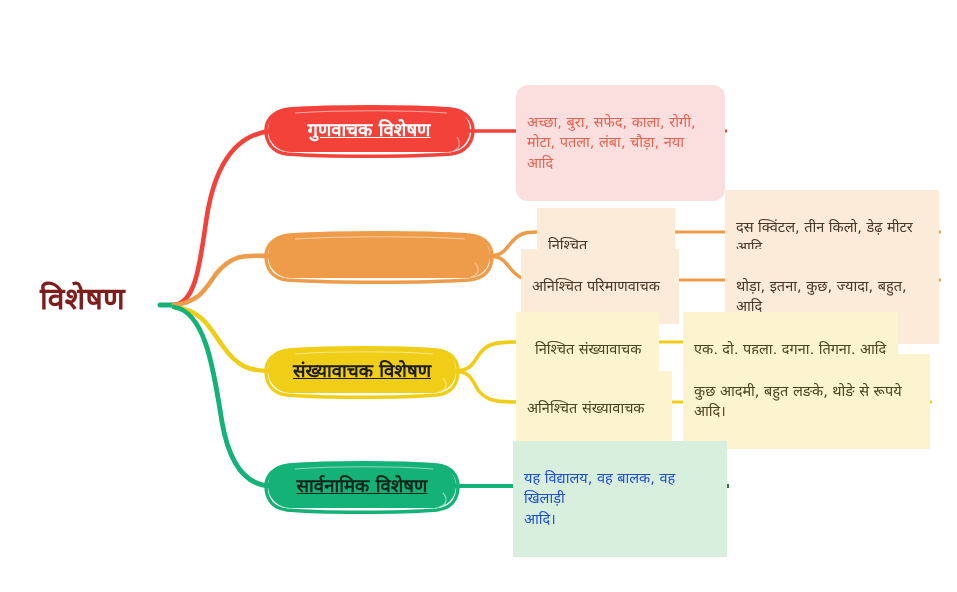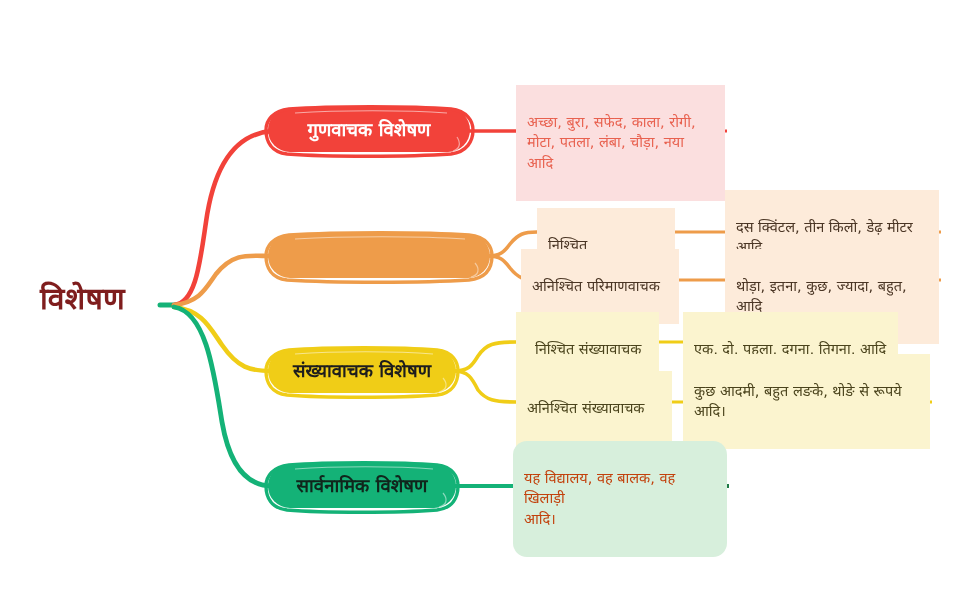--- a/index.html
+++ b/index.html
@@ -52,20 +52,21 @@
     box-sizing: border-box;
     padding: 0 14px;
   }
   .pill .pill-text {
     font-size: 18.5px;
     font-weight: 700;
     white-space: nowrap;
     line-height: 1;
     position: relative;
     z-index: 3;
+    text-decoration: underline;
   }
   .pill .sketch {
     position: absolute;
     inset: -5px -7px -6px -7px;
     z-index: 1;
     pointer-events: none;
   }
 
   #pill-1 { left: 268px; top: 108px; width: 202px; height: 44px; background: #F2423A; }
   #pill-1 .pill-text { color: #FFFFFF; }
@@ -87,23 +88,23 @@
   }
   .chip-text { display: block; }
 
   
   .tint-red   { background: #FBDFDF; color: #E8614F; }
   
   .tint-orange{ background: #FDEBDA; color: #4A3524; }
   
   .tint-yellow{ background: #FBF4CF; color: #4A431C; }
   
-  .tint-green { background: #D7EFDC; color: #c2410c; border-radius: 14px; }
-
-  #leaf-1 { left: 516px; top: 85px;  width: 209px; }
+  .tint-green { background: #D7EFDC; color: #1d4ed8; }
+
+  #leaf-1 { left: 516px; top: 85px;  width: 209px; border-radius: 12px; }
   #sub-2a { left: 537px; top: 208px; width: 138px; }
   #sub-2b { left: 521px; top: 249px; width: 158px; }
   #leaf-2a{ left: 725px; top: 190px; width: 214px; }
   #leaf-2b{ left: 725px; top: 249px; width: 214px; }
   #sub-3a { left: 516px; top: 312px; width: 143px; padding-left: 19px; }
   #sub-3b { left: 516px; top: 371px; width: 156px; }
   #leaf-3a{ left: 683px; top: 312px; width: 215px; }
   #leaf-3b{ left: 683px; top: 354px; width: 247px; }
   #leaf-4 { left: 513px; top: 441px; width: 214px; }
 </style>

